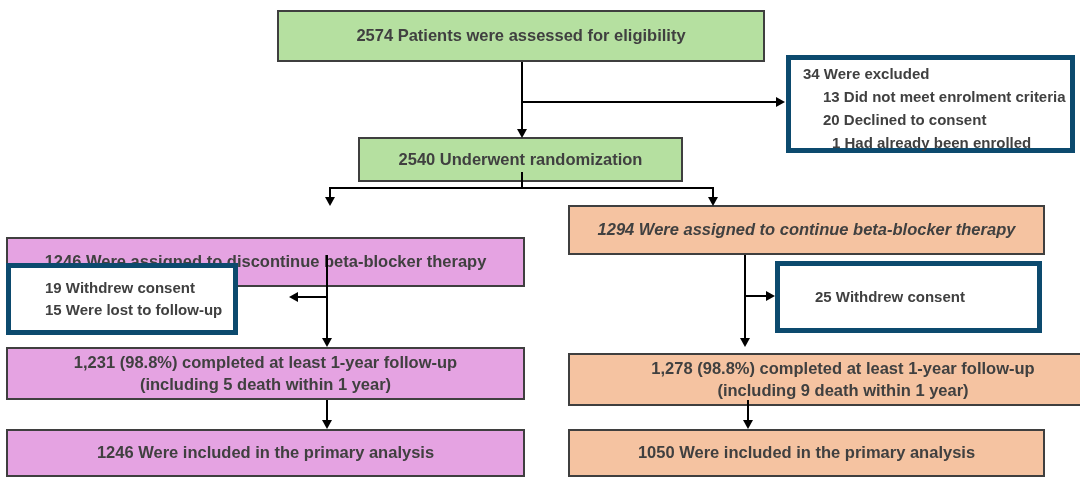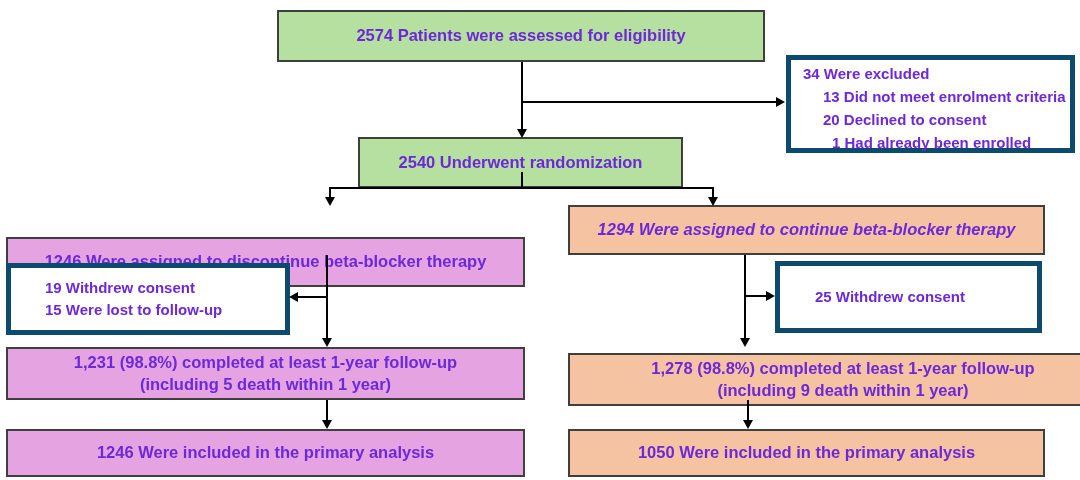--- a/index.html
+++ b/index.html
@@ -1,37 +1,37 @@
 <!DOCTYPE html>
 <html><head>
 <meta charset="utf-8">
 <style>
   html,body{margin:0;padding:0;background:#ffffff;}
   .canvas{
     position:relative;width:1080px;height:480px;background:#ffffff;
-    font-family:"Liberation Sans",sans-serif;font-weight:bold;color:#6d28d9;
+    font-family:"Liberation Sans",sans-serif;font-weight:bold;color:#404040;
     overflow:hidden;
   }
   .box{
     position:absolute;box-sizing:border-box;
     display:flex;flex-direction:column;justify-content:center;align-items:center;
     text-align:center;font-size:16.5px;line-height:1.32;white-space:nowrap;
   }
   .green {background:#b5e0a0;border:2px solid #3f3f3f;}
   .purple{background:#e5a3e2;border:2px solid #3f3f3f;}
   .orange{background:#f5c3a1;border:2px solid #3f3f3f;}
   .white {background:#ffffff;border:5px solid #0c4a6e;align-items:flex-start;text-align:left;font-size:15px;line-height:1.5;}
 
   
   .b-elig  {left:277px;top:10px;width:488px;height:52px;}
   .b-excl  {left:786px;top:55px;width:289px;height:98px;justify-content:flex-start;padding:3px 4px 0 12px;line-height:1.53;}
-  .b-rand  {left:358px;top:137px;width:325px;height:51px;}
+  .b-rand  {left:358px;top:137px;width:325px;height:45px;}
   .b-lassign{left:6px;top:205px;width:519px;height:50px;margin-top:32px;}
   .b-rassign{left:568px;top:205px;width:477px;height:50px;font-style:italic;}
-  .b-lwd   {left:6px;top:263px;width:284px;height:72px;padding-left:34px;}
+  .b-lwd   {left:6px;top:263px;width:232px;height:72px;padding-left:34px;}
   .b-rwd   {left:775px;top:261px;width:267px;height:72px;padding-left:35px;}
   .b-lcomp {left:6px;top:347px;width:519px;height:53px;}
   .b-rcomp {left:568px;top:353px;width:550px;height:53px;}
   .b-lprim {left:6px;top:429px;width:519px;height:48px;}
   .b-rprim {left:568px;top:429px;width:477px;height:48px;}
 
   .ind0{padding-left:0;}
   .ind1{padding-left:20px;}
   .ind2{padding-left:29px;text-align:right;}
 

